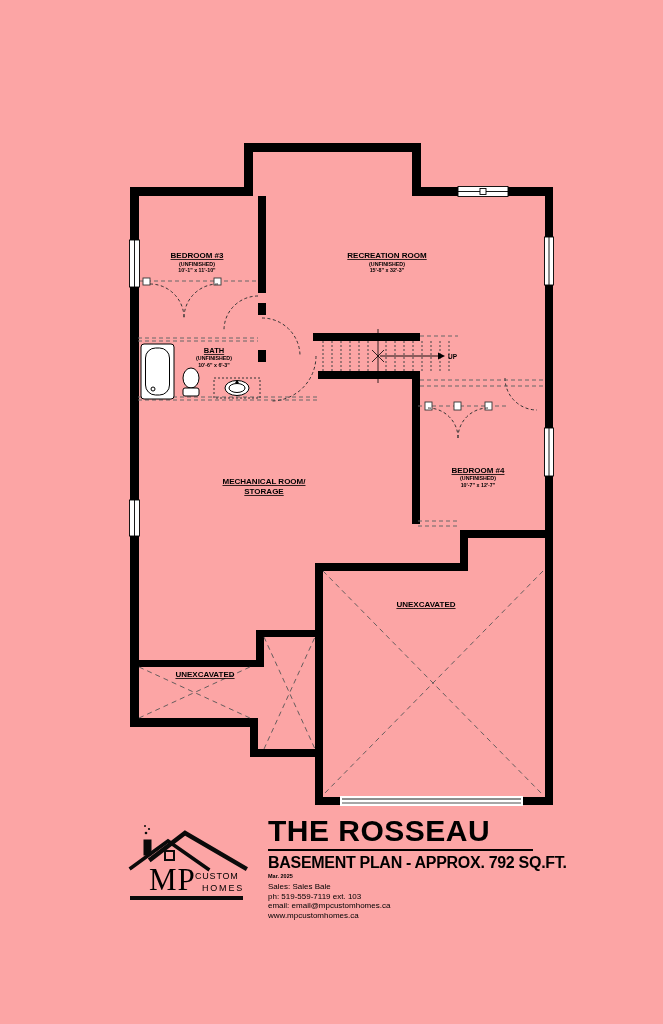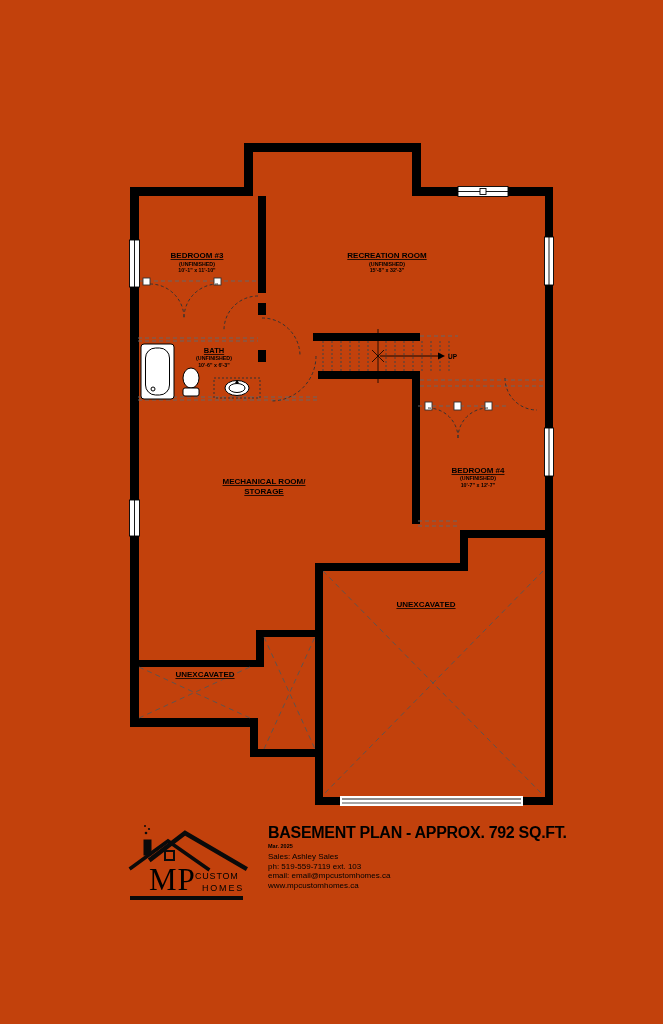--- a/index.html
+++ b/index.html
@@ -1,24 +1,24 @@
 <!DOCTYPE html>
 <html><head>
 <meta charset="utf-8">
 <style>
   html,body{margin:0;padding:0;background:#fff;}
-  .page{position:relative;width:663px;height:1024px;background:#c2410c;
+  .page{position:relative;width:663px;height:1024px;background:#fca5a5;
         font-family:"Liberation Sans",sans-serif;overflow:hidden;}
   .plan-svg{position:absolute;left:0;top:0;}
   .titleblock{position:absolute;left:0;top:812px;width:663px;height:212px;}
   .logo-svg{position:absolute;left:123px;top:8px;}
   .titles{position:absolute;left:268px;top:2px;width:265px;color:#000;}
   .main-title{font-size:30px;font-weight:bold;letter-spacing:.5px;
               border-bottom:2.5px solid #000;padding-bottom:1px;white-space:nowrap;}
-  .sub-title{font-size:16px;font-weight:bold;letter-spacing:-.3px;margin-top:10px;white-space:nowrap;}
+  .sub-title{font-size:16px;font-weight:bold;letter-spacing:-.3px;margin-top:3px;white-space:nowrap;}
   .date{font-size:5.5px;font-weight:bold;margin-top:1px;}
   .contact{margin-top:3px;font-size:8px;line-height:9.5px;font-weight:400;}
   text{font-family:"Liberation Sans",sans-serif;fill:#000;}
   .logo-mono{font-family:"Liberation Serif",serif;}
 </style>
 </head>
 <body>
 
 <div class="page">
 
@@ -209,23 +209,24 @@
         <circle cx="26" cy="9" r="1.1"></circle>
         <circle cx="22" cy="6" r="1.0"></circle>
       </g>
       <text class="logo-mono" x="26" y="70" font-size="31" letter-spacing="1" fill="#111">MP</text>
       <text x="72" y="59" font-size="9" letter-spacing="0.8" fill="#111">CUSTOM</text>
       <text x="79" y="71" font-size="9" letter-spacing="1.8" fill="#111">HOMES</text>
       <rect x="7" y="76" width="113" height="4" fill="#0a0a0a"></rect>
     </svg>
 
     <div class="titles">
+      <div class="main-title">THE ROSSEAU</div>
       <div class="sub-title">BASEMENT PLAN - APPROX. 792 SQ.FT.</div>
       <div class="date">Mar. 2025</div>
       <div class="contact">
-        <div>Sales: Ashley Sales</div>
+        <div>Sales: Sales Bale</div>
         <div>ph: 519-559-7119 ext. 103</div>
         <div>email: email@mpcustomhomes.ca</div>
         <div>www.mpcustomhomes.ca</div>
       </div>
     </div>
   </div>
 </div>
 
 </body></html>

